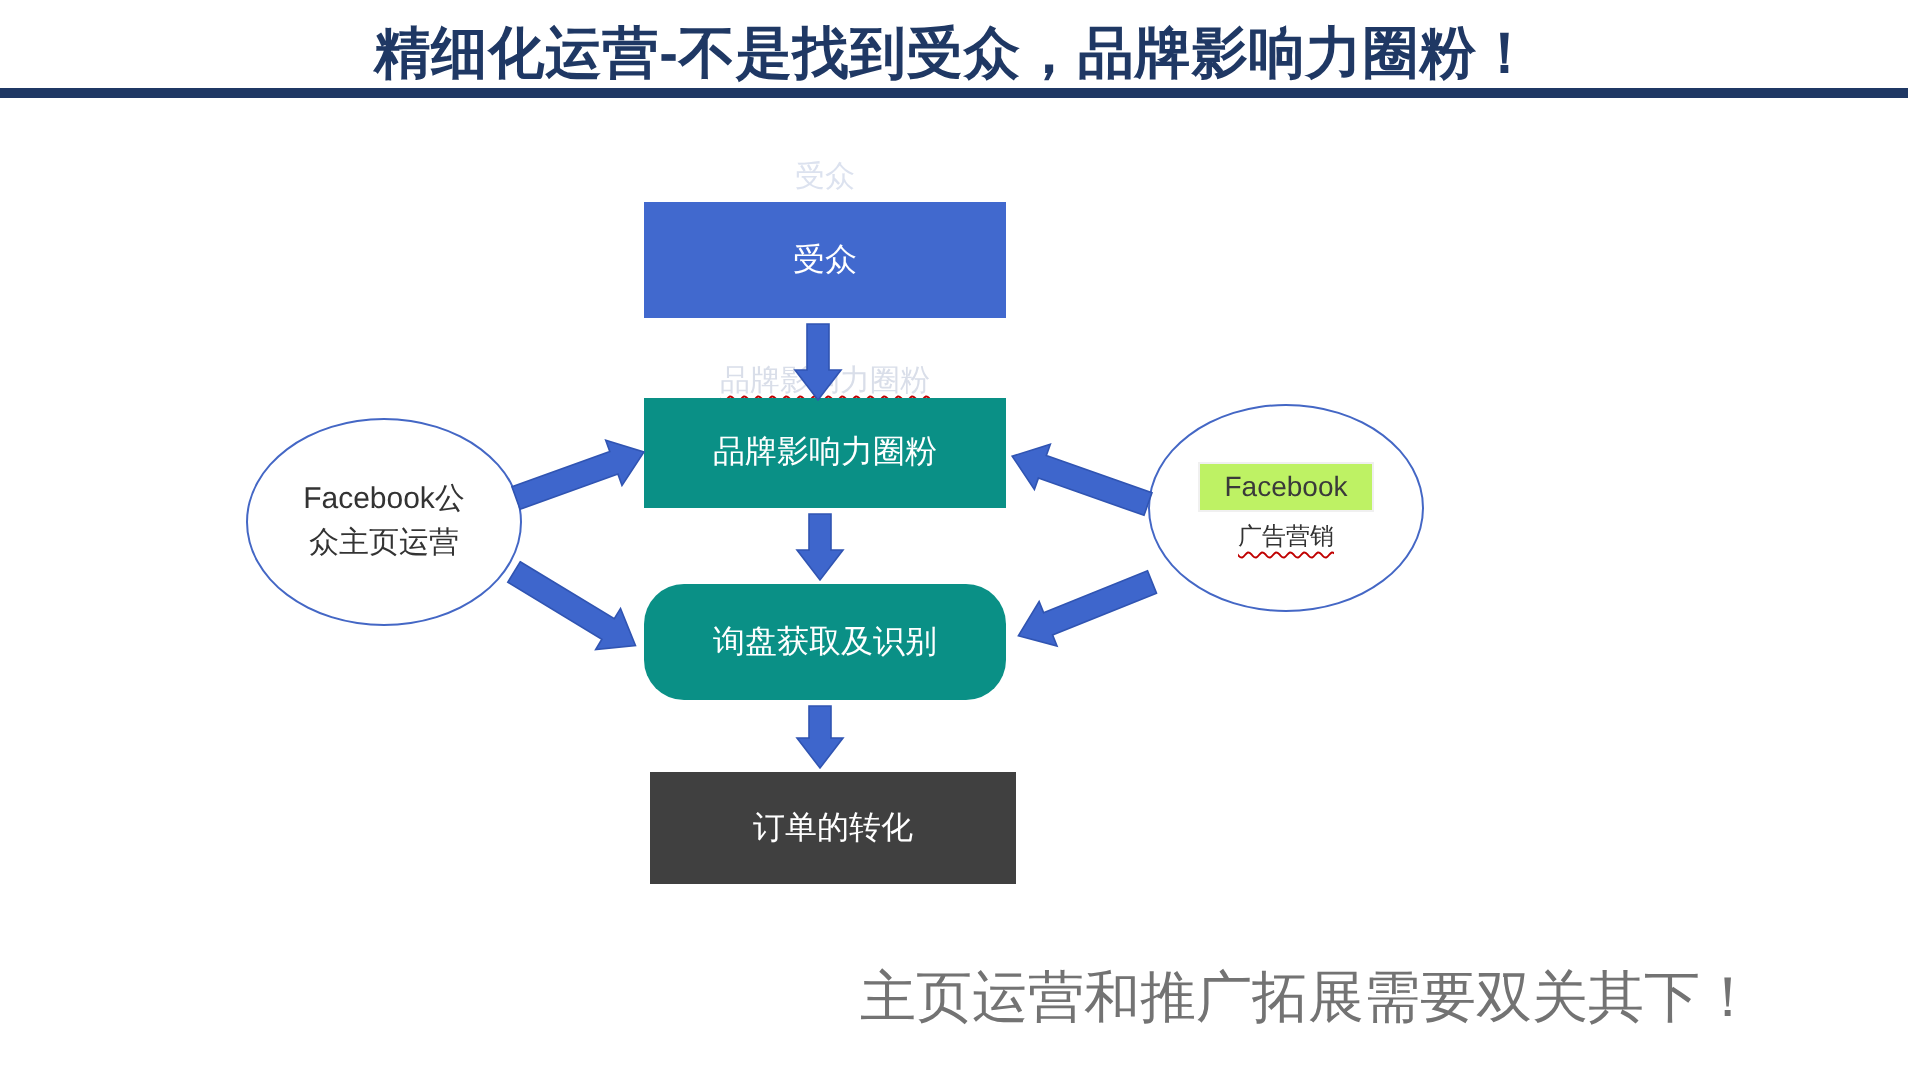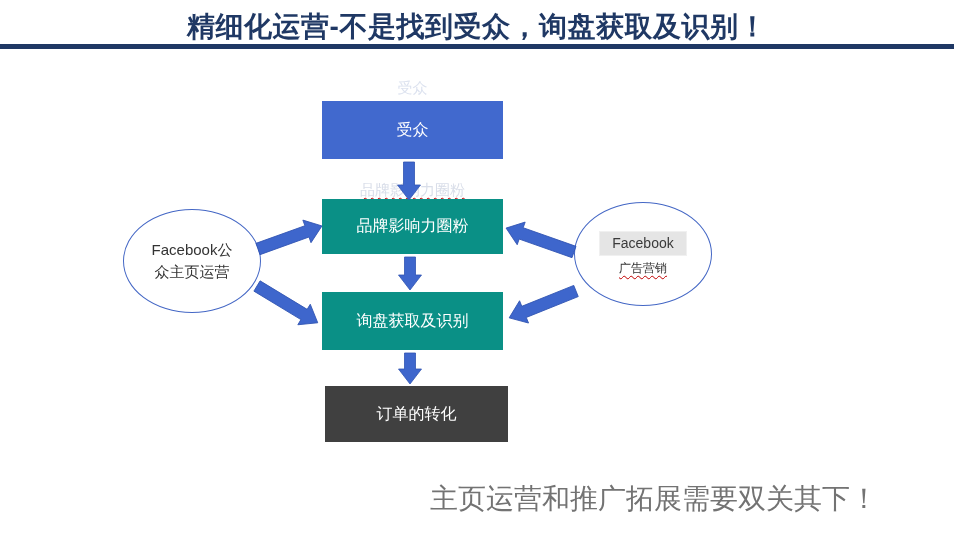--- a/index.html
+++ b/index.html
@@ -27,52 +27,52 @@
     text-decoration-line:underline; text-decoration-style:wavy;
     text-decoration-color:#C00000; text-decoration-thickness:1px;
     text-underline-offset:2px;
   }
   .box {
     position:absolute; display:flex; align-items:center; justify-content:center;
     color:#ffffff; font-size:16px; white-space:nowrap;
   }
   .box-audience { left:322px; top:101px; width:181px; height:58px; background:#4169CE; }
   .box-brand    { left:322px; top:199px; width:181px; height:55px; background:#0A9086; }
-  .box-inquiry  { left:322px; top:292px; width:181px; height:58px; background:#0A9086; }
+  .box-inquiry  { left:322px; top:292px; width:181px; height:58px; background:#0A9086;border-radius:20px; }
   .box-order    { left:325px; top:386px; width:183px; height:56px; background:#404040; }
   .ellipse {
     position:absolute; border:1.5px solid #4467C5; border-radius:50%;
     background:#ffffff; display:flex; flex-direction:column;
     align-items:center; justify-content:center;
     font-size:15px; color:#333333; text-align:center; line-height:1.5;
   }
   .ellipse-left  { left:123px; top:209px; width:138px; height:104px; }
   .ellipse-right { left:574px; top:202px; width:138px; height:104px; }
-  .fb-chip { background:#e5e5e5; padding:1px 12px; border:1px solid #f0f0f0; font-size:14px; color:#3a3a3a; }
+  .fb-chip { background:#bef264; padding:1px 12px; border:1px solid #f0f0f0; font-size:14px; color:#3a3a3a; }
   .squiggle-red {
     text-decoration-line:underline; text-decoration-style:wavy;
     text-decoration-color:#C00000; text-decoration-thickness:1px;
     text-underline-offset:3px; font-size:12px; margin-top:3px;
   }
   .arrow-layer {
     position:absolute; left:0; top:0; width:954px; height:540px;
     pointer-events:none;
   }
   .arrow-layer polygon { fill:#3E66CC; stroke:#3054B2; stroke-width:0.8; }
   .conclusion {
     position:absolute; left:430px; top:480px; font-size:28px; color:#737373;
     white-space:nowrap;
   }
 </style>
 </head>
 <body>
 
 <div class="slide">
 
-  <div class="title">精细化运营-不是找到受众，询盘获取及识别！</div>
+  <div class="title">精细化运营-不是找到受众，品牌影响力圈粉！</div>
   <div class="title-rule"></div>
 
   <div class="ghost ghost-audience">受众</div>
   <div class="ghost ghost-brand">品牌影响力圈粉</div>
 
   <div class="box box-audience">受众</div>
   <div class="box box-brand">品牌影响力圈粉</div>
   <div class="box box-inquiry">询盘获取及识别</div>
   <div class="box box-order">订单的转化</div>
 

